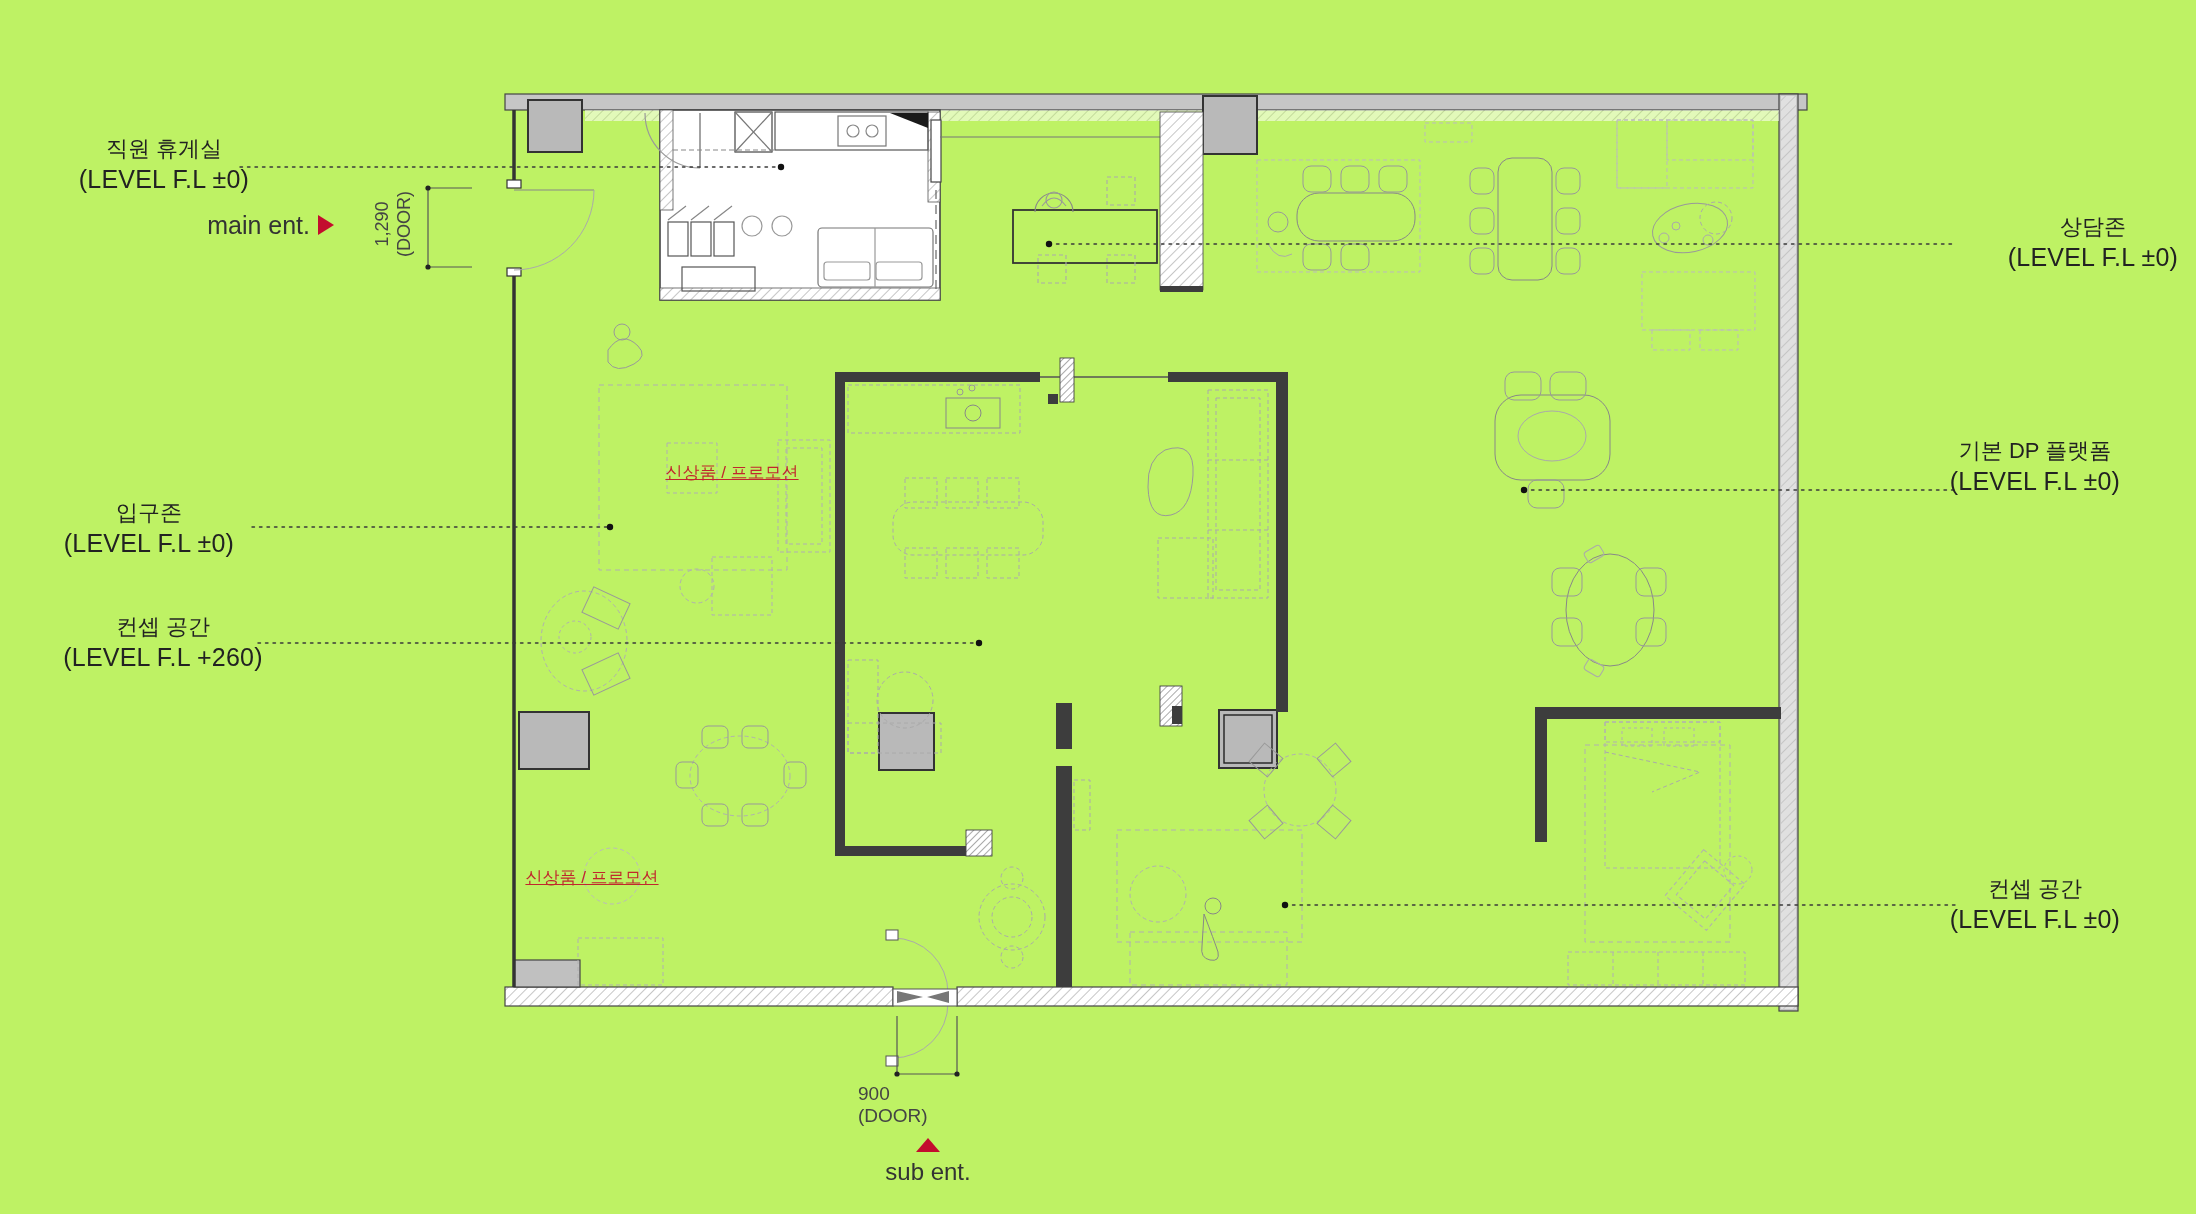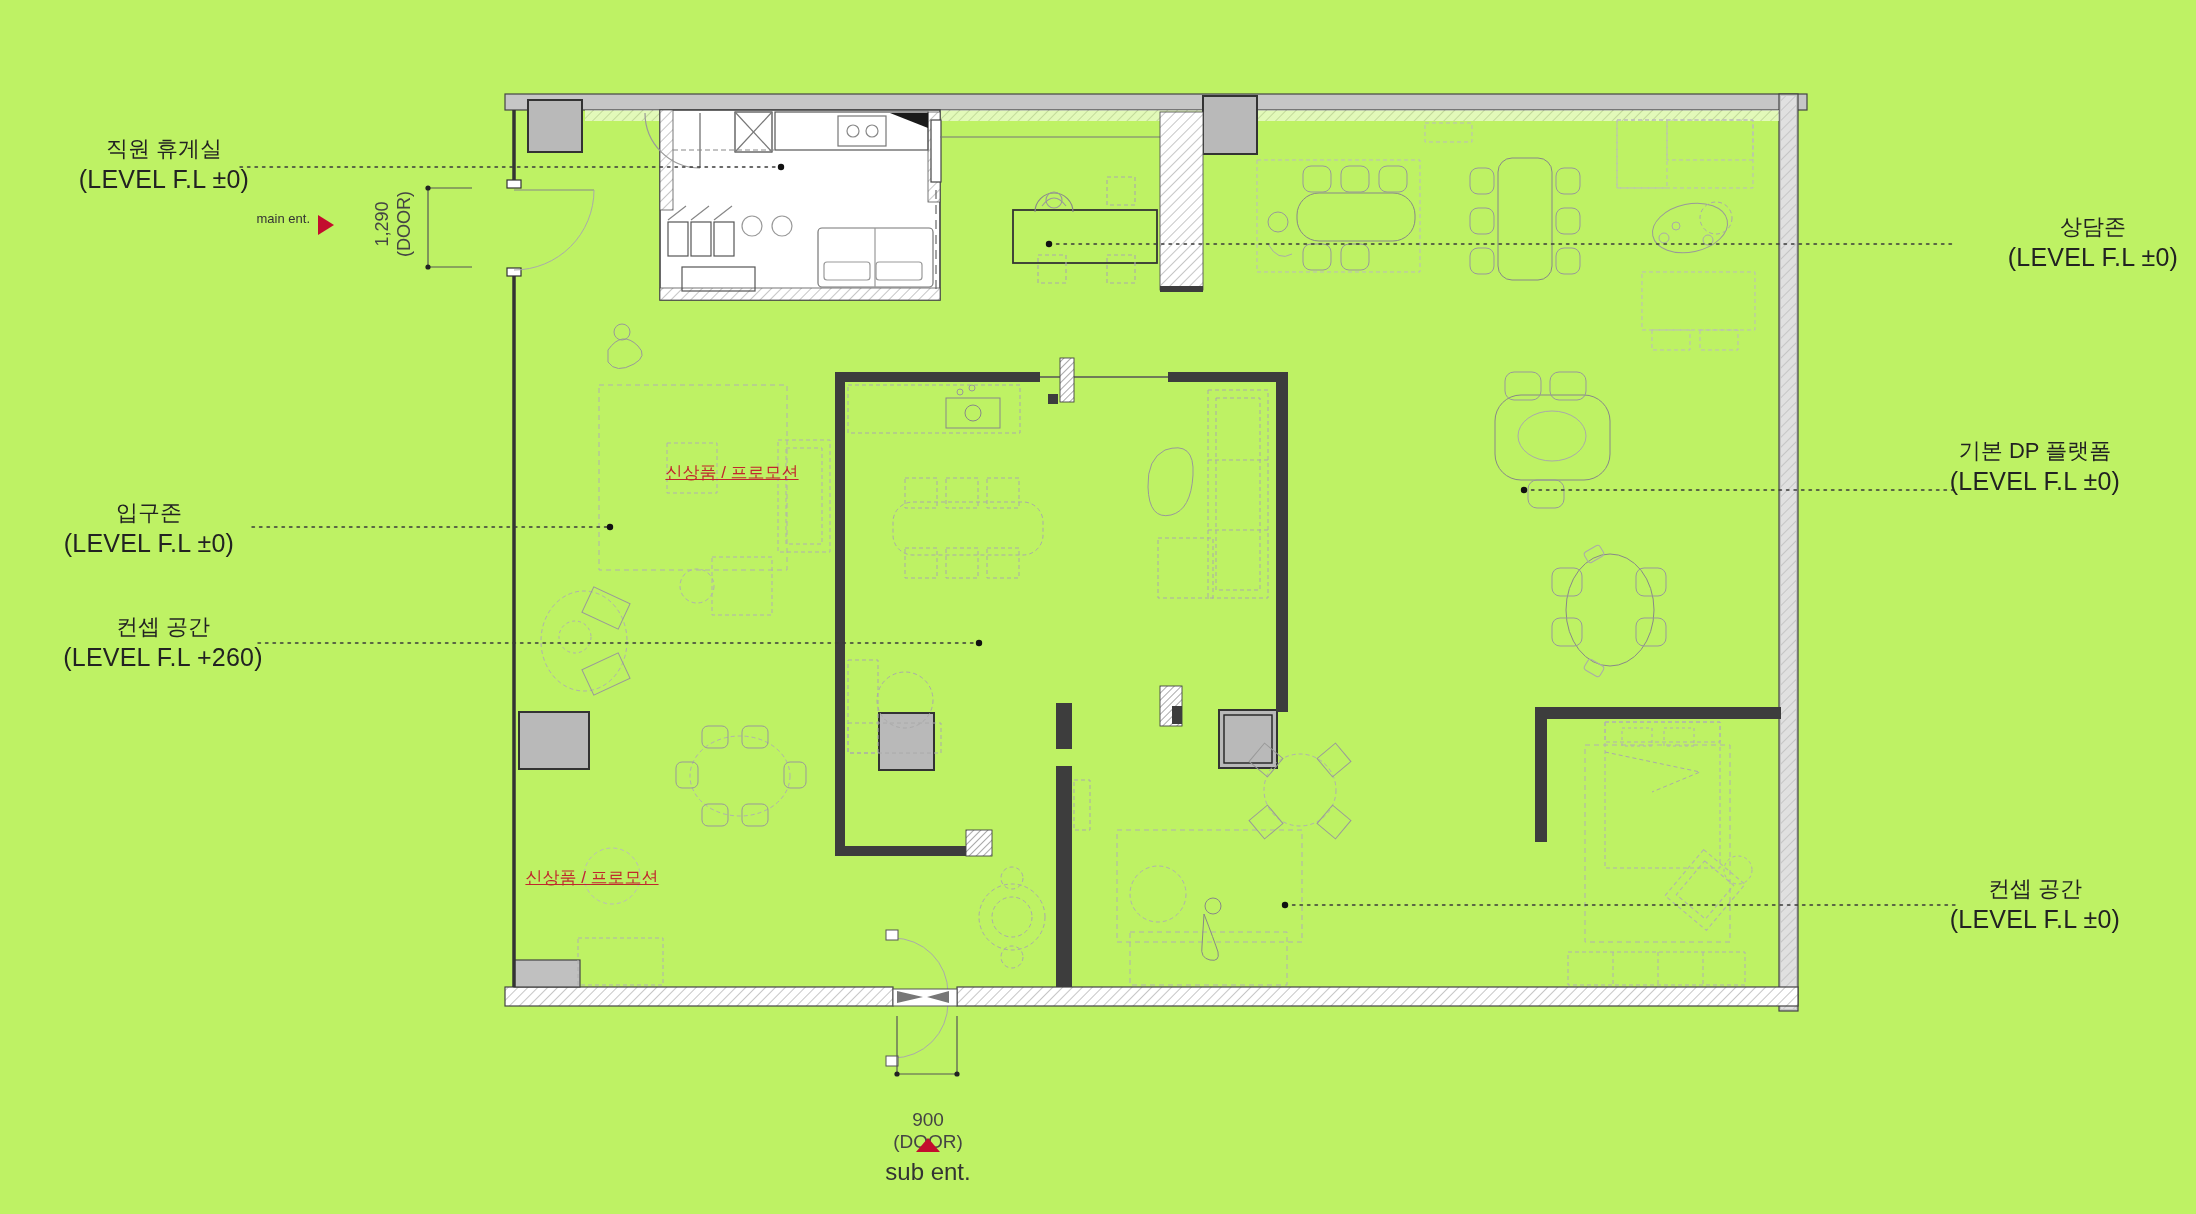--- a/index.html
+++ b/index.html
@@ -4,37 +4,37 @@
 <style>
   html,body{margin:0;padding:0;background:#ffffff;}
   #stage{
     position:relative;width:2196px;height:1214px;background:#bef264;overflow:hidden;
     font-family:"Liberation Sans","DejaVu Sans",sans-serif;color:#1f1f1f;
   }
   #plan-svg{position:absolute;left:0;top:0;}
   .lbl{position:absolute;text-align:center;line-height:30px;font-size:22px;color:#222;white-space:nowrap;}
   .lbl .l2{font-size:25px;letter-spacing:0.2px;}
   .lbl-right{width:240px;}
-  .mainent{position:absolute;left:160px;top:211px;width:150px;text-align:right;font-size:13px;color:#333;}
+  .mainent{position:absolute;left:160px;top:211px;width:150px;text-align:right;font-size:25px;color:#333;}
   .tri-right{
     position:absolute;left:318px;top:215px;width:0;height:0;
     border-top:10px solid transparent;border-bottom:10px solid transparent;
     border-left:16px solid #c30d2e;
   }
   .tri-up{
     position:absolute;left:916px;top:1138px;width:0;height:0;
     border-left:12px solid transparent;border-right:12px solid transparent;
     border-bottom:14px solid #c30d2e;
   }
   .door-dim-v{
     position:absolute;left:348px;top:201px;width:92px;height:46px;
     font-size:18px;line-height:22px;color:#444;text-align:center;
     transform:rotate(-90deg);transform-origin:50% 50%;
   }
-  .door-dim-b{position:absolute;left:858px;top:1083px;width:140px;font-size:19px;line-height:22px;color:#444;text-align:center;margin-top:26px;}
+  .door-dim-b{position:absolute;left:858px;top:1083px;width:140px;font-size:19px;line-height:22px;color:#444;text-align:left;}
   .subent{position:absolute;left:858px;top:1158px;width:140px;font-size:24px;color:#333;text-align:center;}
   .promo{position:absolute;font-size:17px;color:#c0272d;white-space:nowrap;text-align:center;text-decoration:underline;}
 </style>
 </head>
 <body>
 
 <div id="stage">
 
   <svg id="plan-svg" width="2196" height="1214" viewBox="0 0 2196 1214">
     <defs>

